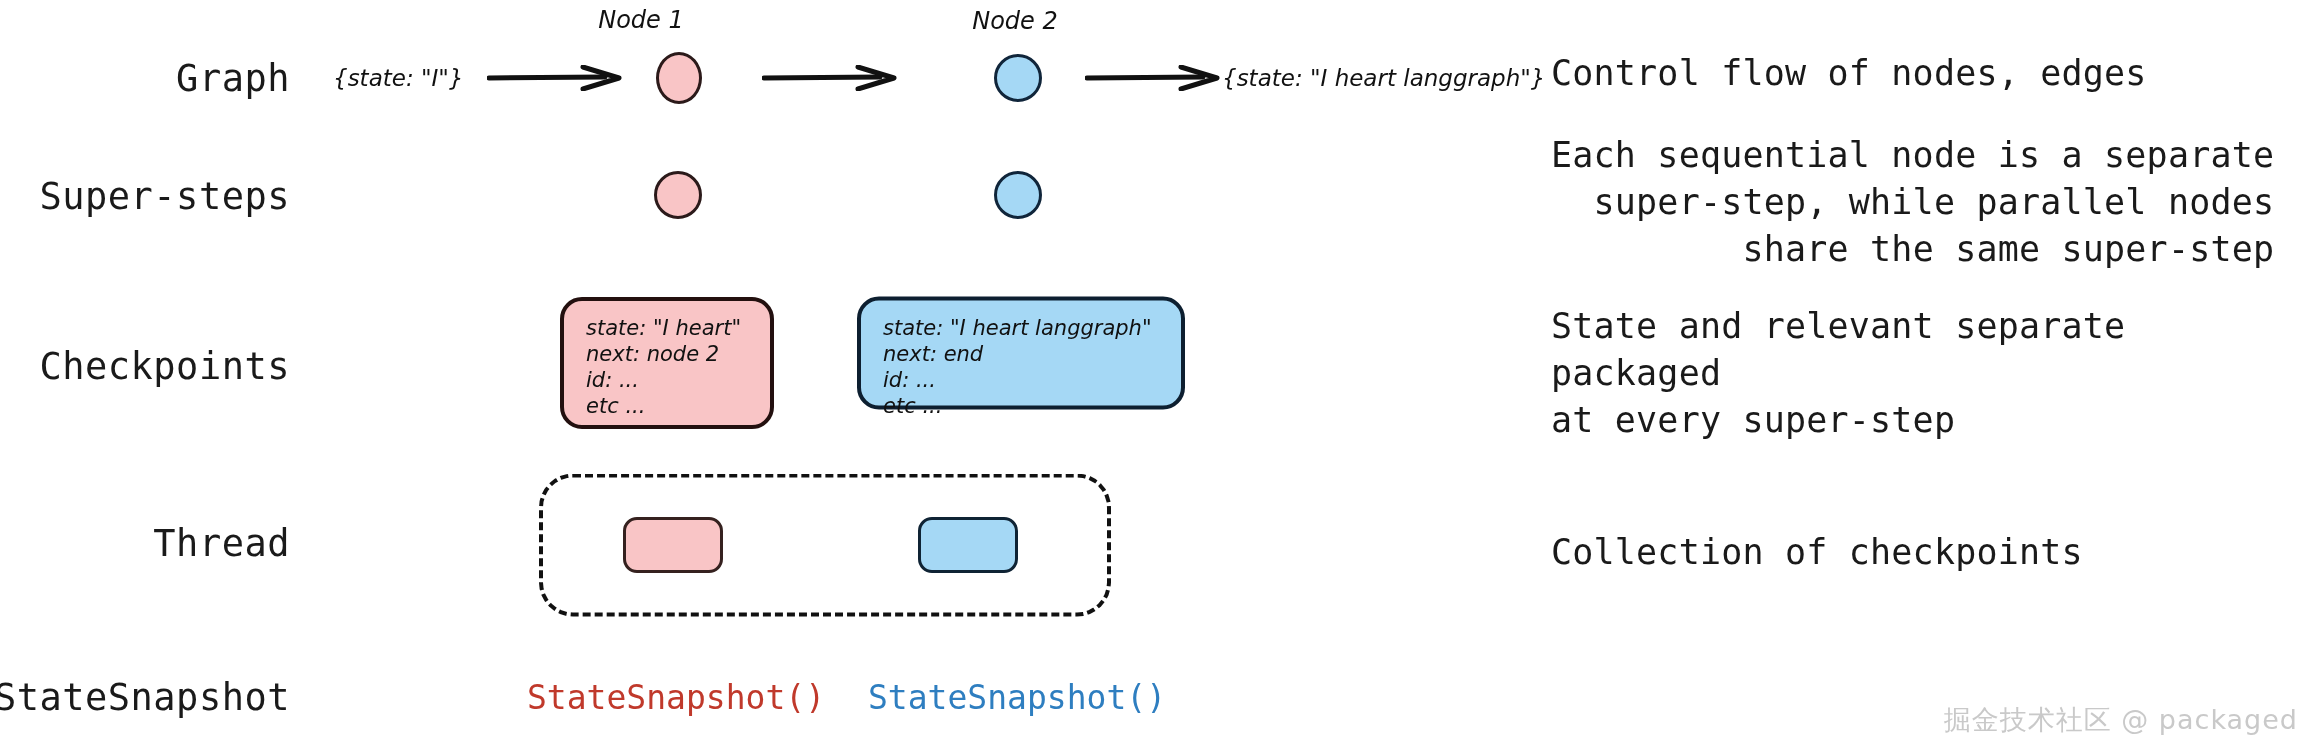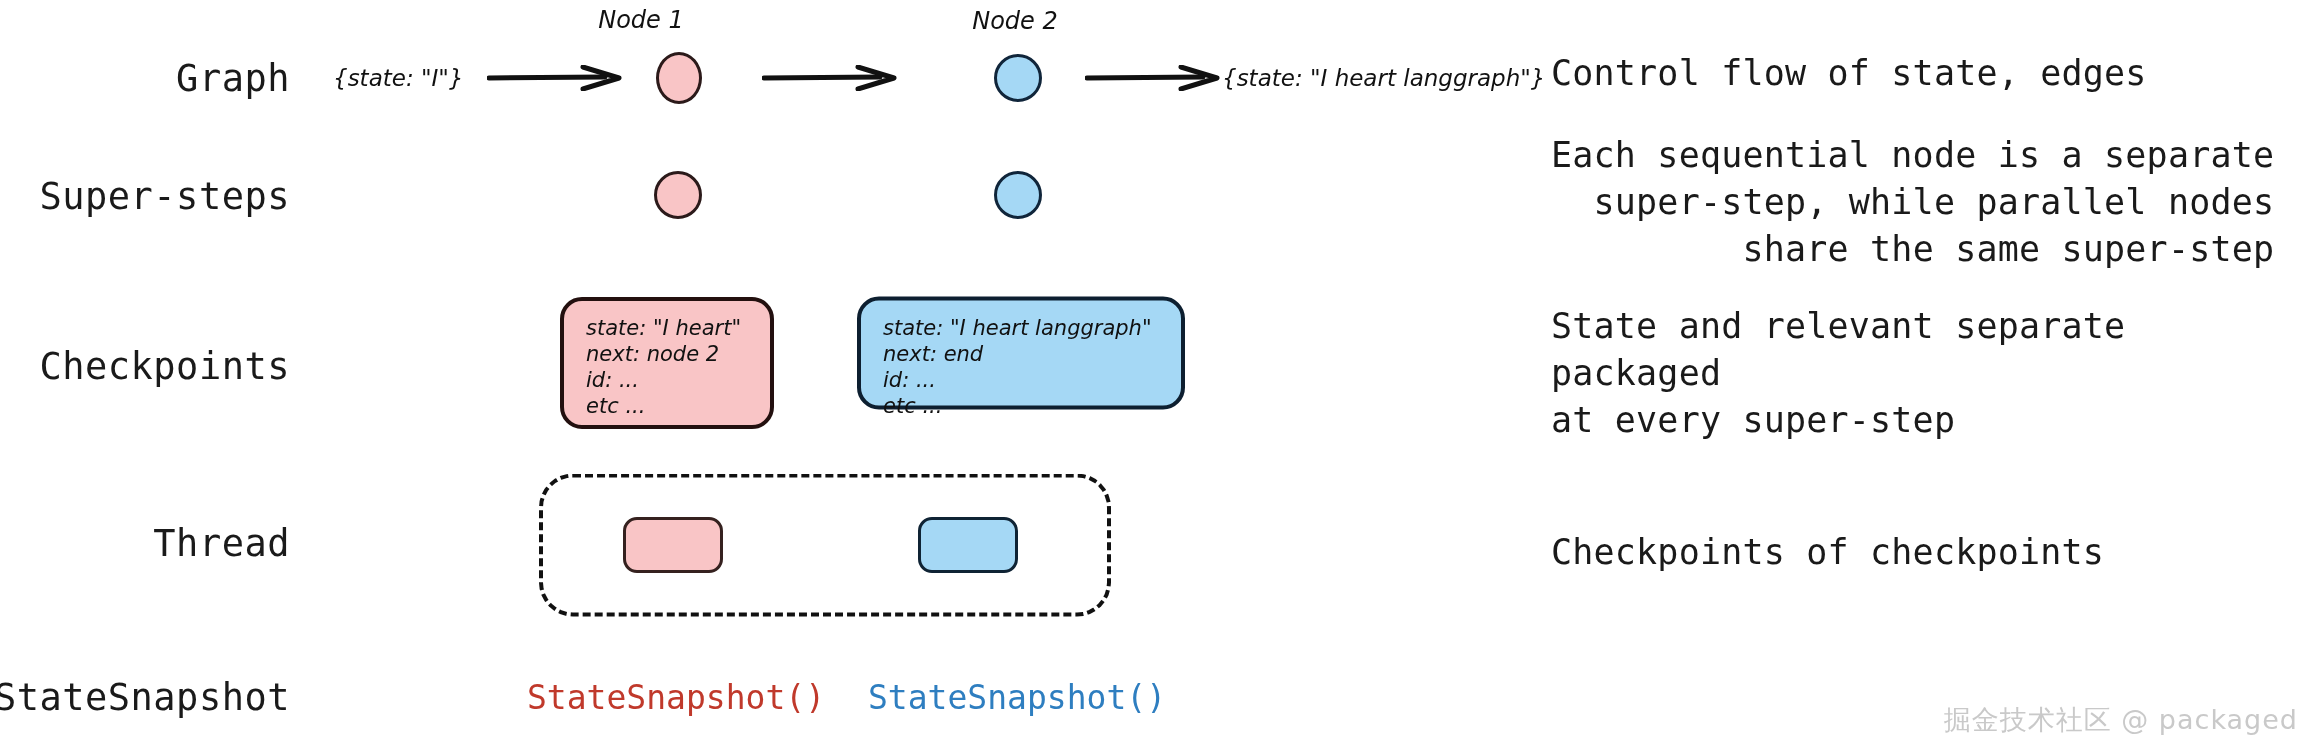--- a/index.html
+++ b/index.html
@@ -166,21 +166,21 @@
   <div class="hand node-tag" style="left:1015px; top:21px; transform:translate(-50%,-50%);">Node 2</div>
   <div class="node-circle blue round" style="left:1018px; top:78px;"></div>
 
   <svg class="arrow" style="left:1085px; top:78px;" width="140" height="26" viewBox="0 0 140 26">
     <path d="M2,13 L118,12" stroke="#111" stroke-width="5" fill="none" stroke-linecap="round"></path>
     <path d="M96,2 L132,13 L96,24" stroke="#111" stroke-width="5" fill="none" stroke-linecap="round" stroke-linejoin="round"></path>
   </svg>
 
   <div class="hand" style="left:1222px; top:78px;">{state: "I heart langgraph"}</div>
 
-  <div class="desc" style="top:50px;">Control flow of state, edges</div>
+  <div class="desc" style="top:50px;">Control flow of nodes, edges</div>
 
   <div class="node-circle pink round" style="left:678px; top:195px;"></div>
   <div class="node-circle blue round" style="left:1018px; top:195px;"></div>
 
   <div class="desc" style="top:132px;text-align:right;">Each sequential node is a separate
 super-step, while parallel nodes
 share the same super-step</div>
 
   <div class="ckpt pink" style="left:667px; top:363px; width:214px; height:132px;">state: "I heart"
 next: node 2
@@ -192,21 +192,21 @@
 id: ...
 etc ...</div>
 
   <div class="desc" style="top:303px;">State and relevant separate packaged
 at every super-step</div>
 
   <div class="thread-box" style="left:825px; top:545px; width:572px; height:143px;"></div>
   <div class="mini-box pink" style="left:673px; top:545px;"></div>
   <div class="mini-box blue" style="left:968px; top:545px;"></div>
 
-  <div class="desc" style="top:529px;">Checkpoints of checkpoints</div>
+  <div class="desc" style="top:529px;">Collection of checkpoints</div>
 
   <div class="snap red" style="left:676px;  top:697px;">StateSnapshot()</div>
   <div class="snap blue" style="left:1017px; top:697px;">StateSnapshot()</div>
 
 
   <div class="watermark">掘金技术社区 @ packaged</div>
 
 </div>
 
 </body></html>

